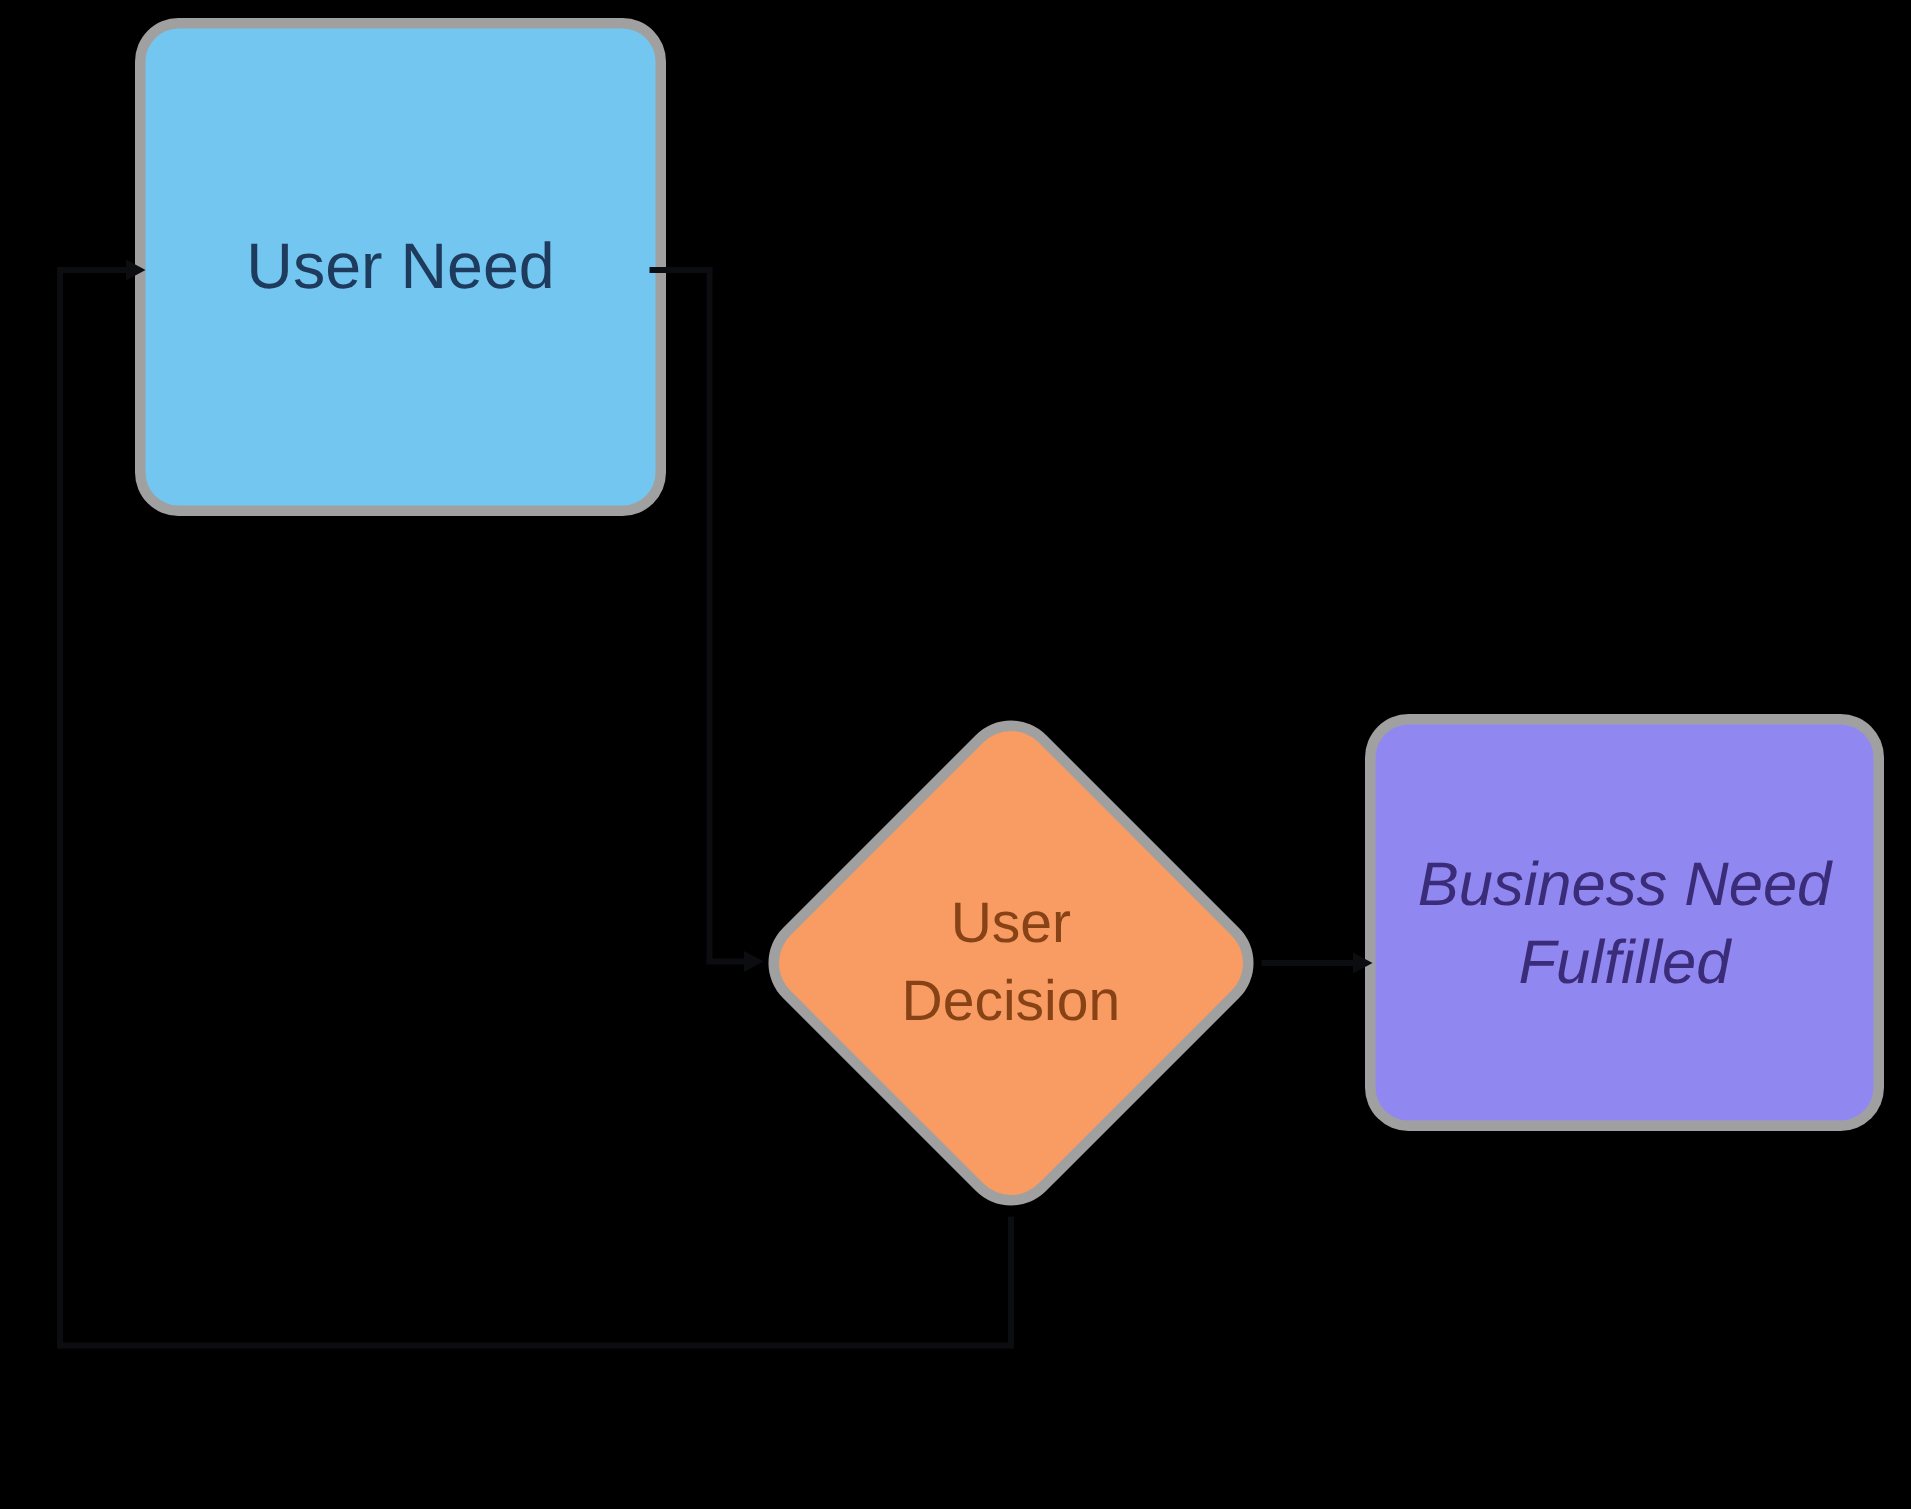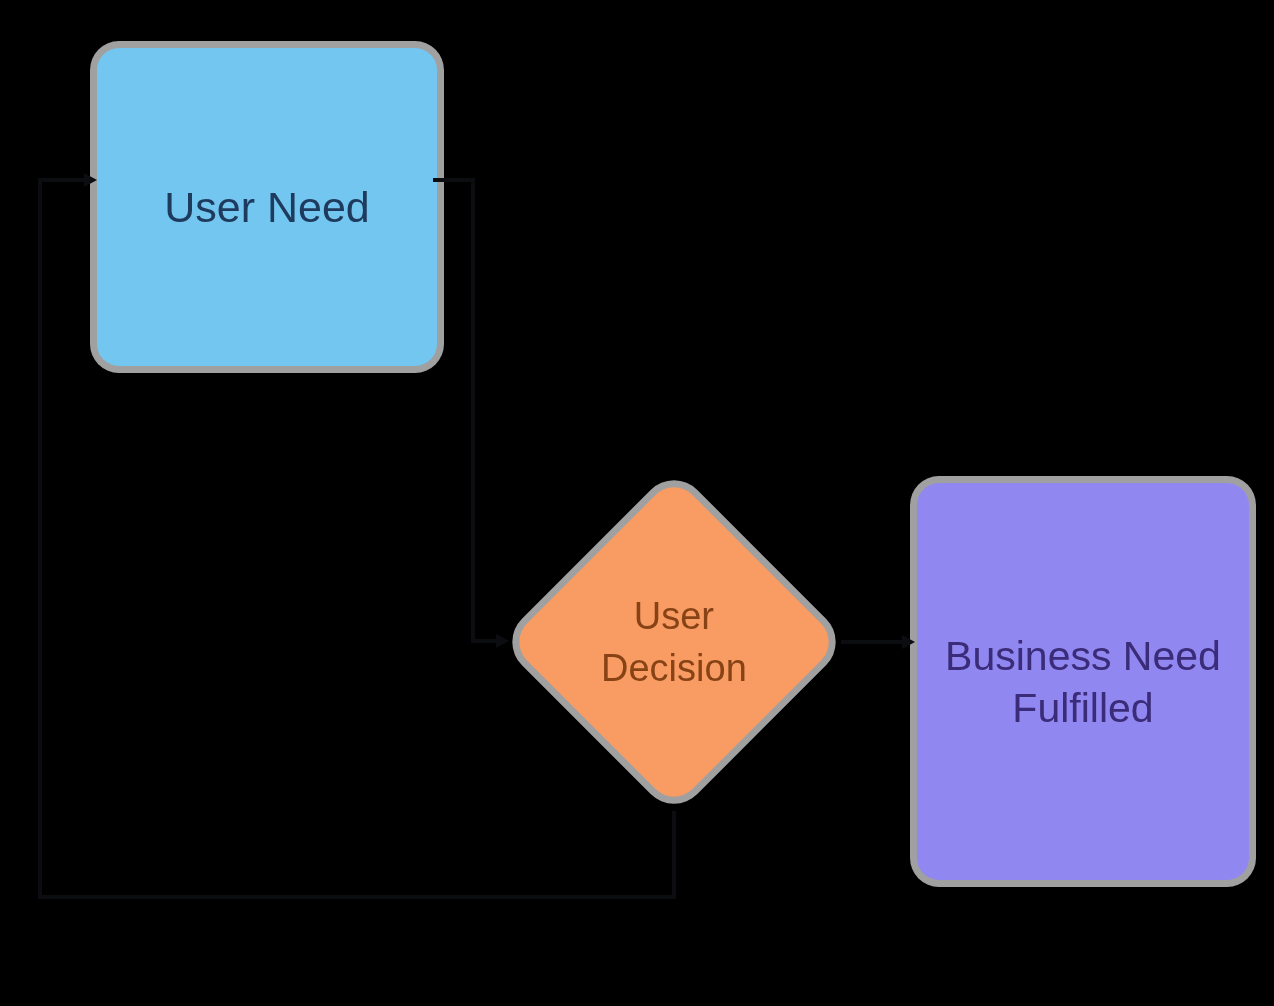--- a/index.html
+++ b/index.html
@@ -22,36 +22,36 @@
   }
   .node .label {
     white-space: pre-line;
     font-weight: 400;
   }
   .rect { border-radius: 22px; }
   #node-user-need {
     left: 97px; top: 19px; width: 340px; height: 318px;
     background: #73c6f0;
     color: #1e3a5c;
-    font-size: 43px; line-height: 52px; margin-top: 29px;
+    font-size: 43px; line-height: 52px;
   }
   #node-user-decision {
     left: 557px; top: 525px; width: 234px; height: 234px;
     background: #f89c63;
     color: #874316;
     font-size: 38px; line-height: 52px;
     transform: rotate(45deg);
     border-radius: 26px;
   }
   #node-user-decision .label { transform: rotate(-45deg); }
   #node-business-need {
-    left: 917px; top: 483px; width: 332px; height: 397px;
+    left: 917px; top: 483px; width: 332px; height: 264px;
     background: #9187f1;
     color: #3a2c78;
-    font-size: 41px; line-height: 52px;
+    font-size: 41px; line-height: 52px; font-style: italic;
   }
   
   .edge-seg {
     position: absolute;
     background: #0c0d11;
     z-index: 2;
   }
   .arrow-right {
     position: absolute;
     width: 0; height: 0;

